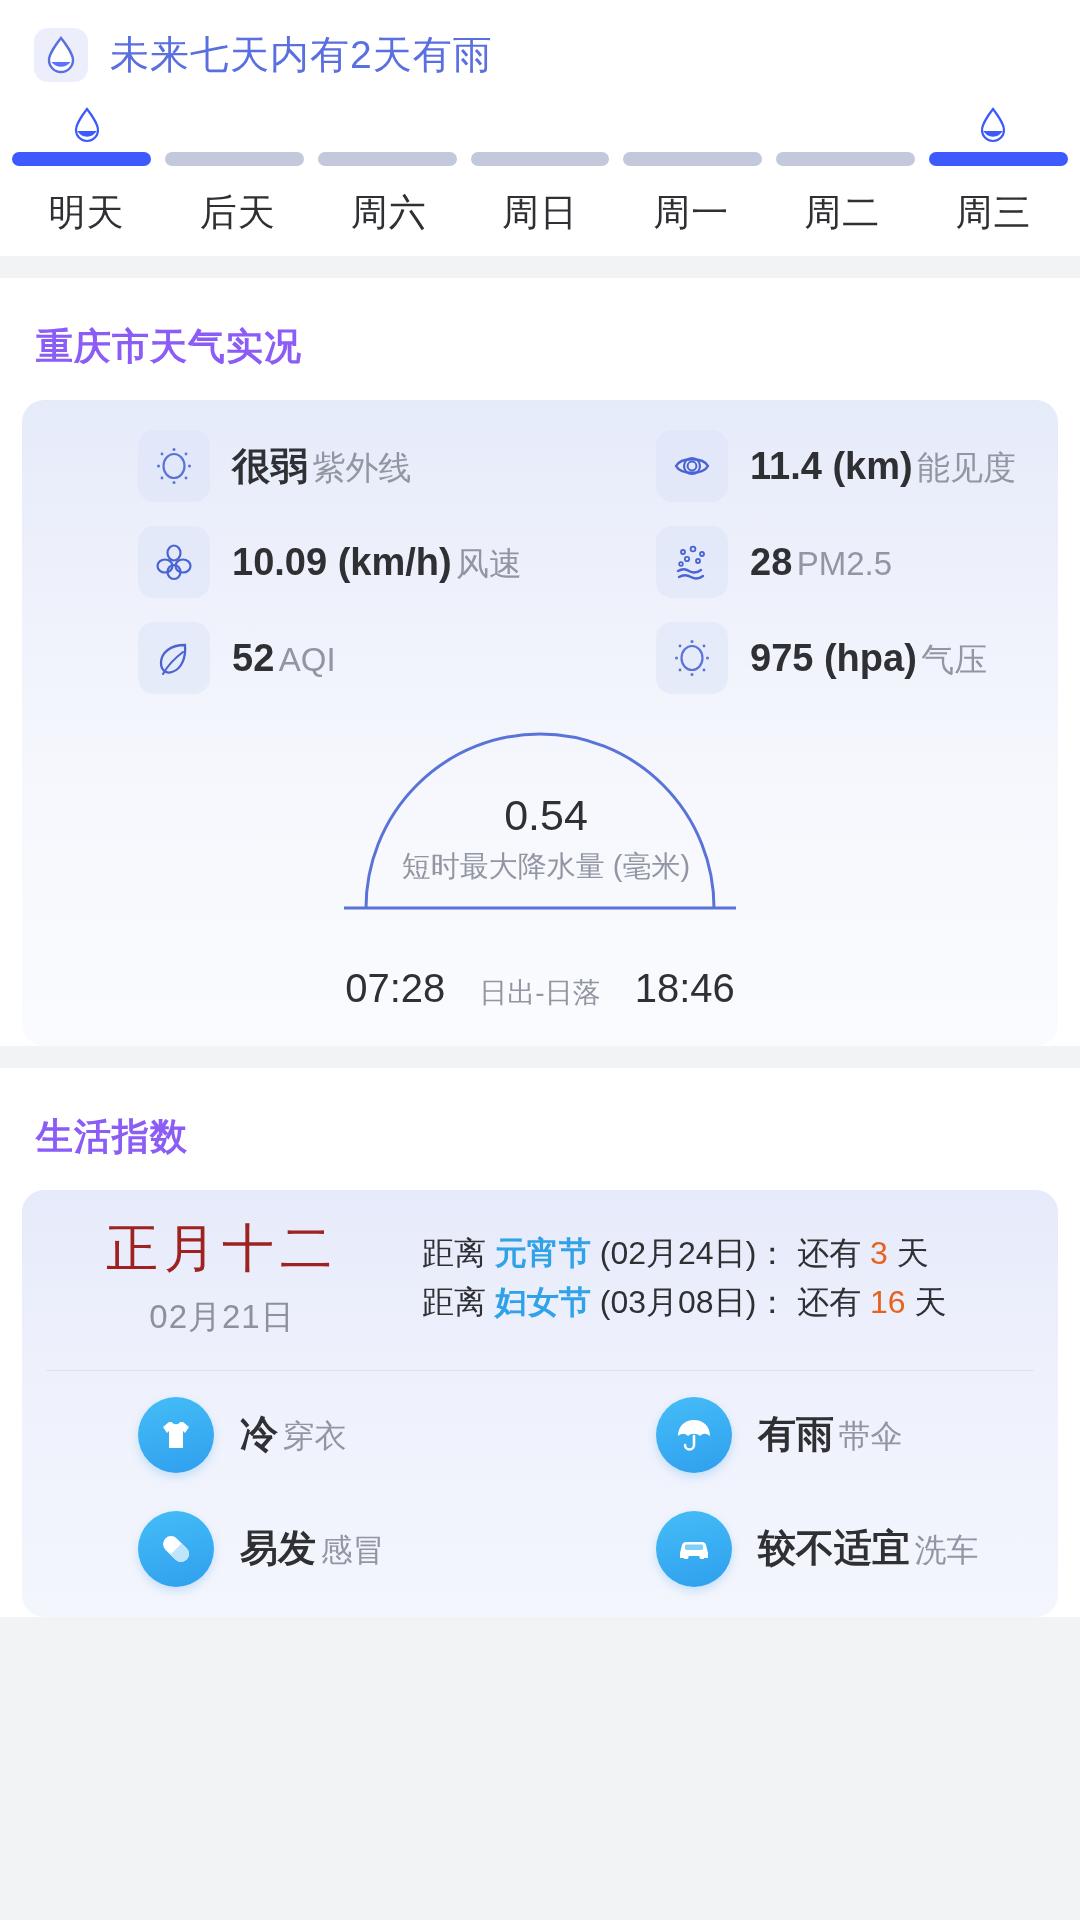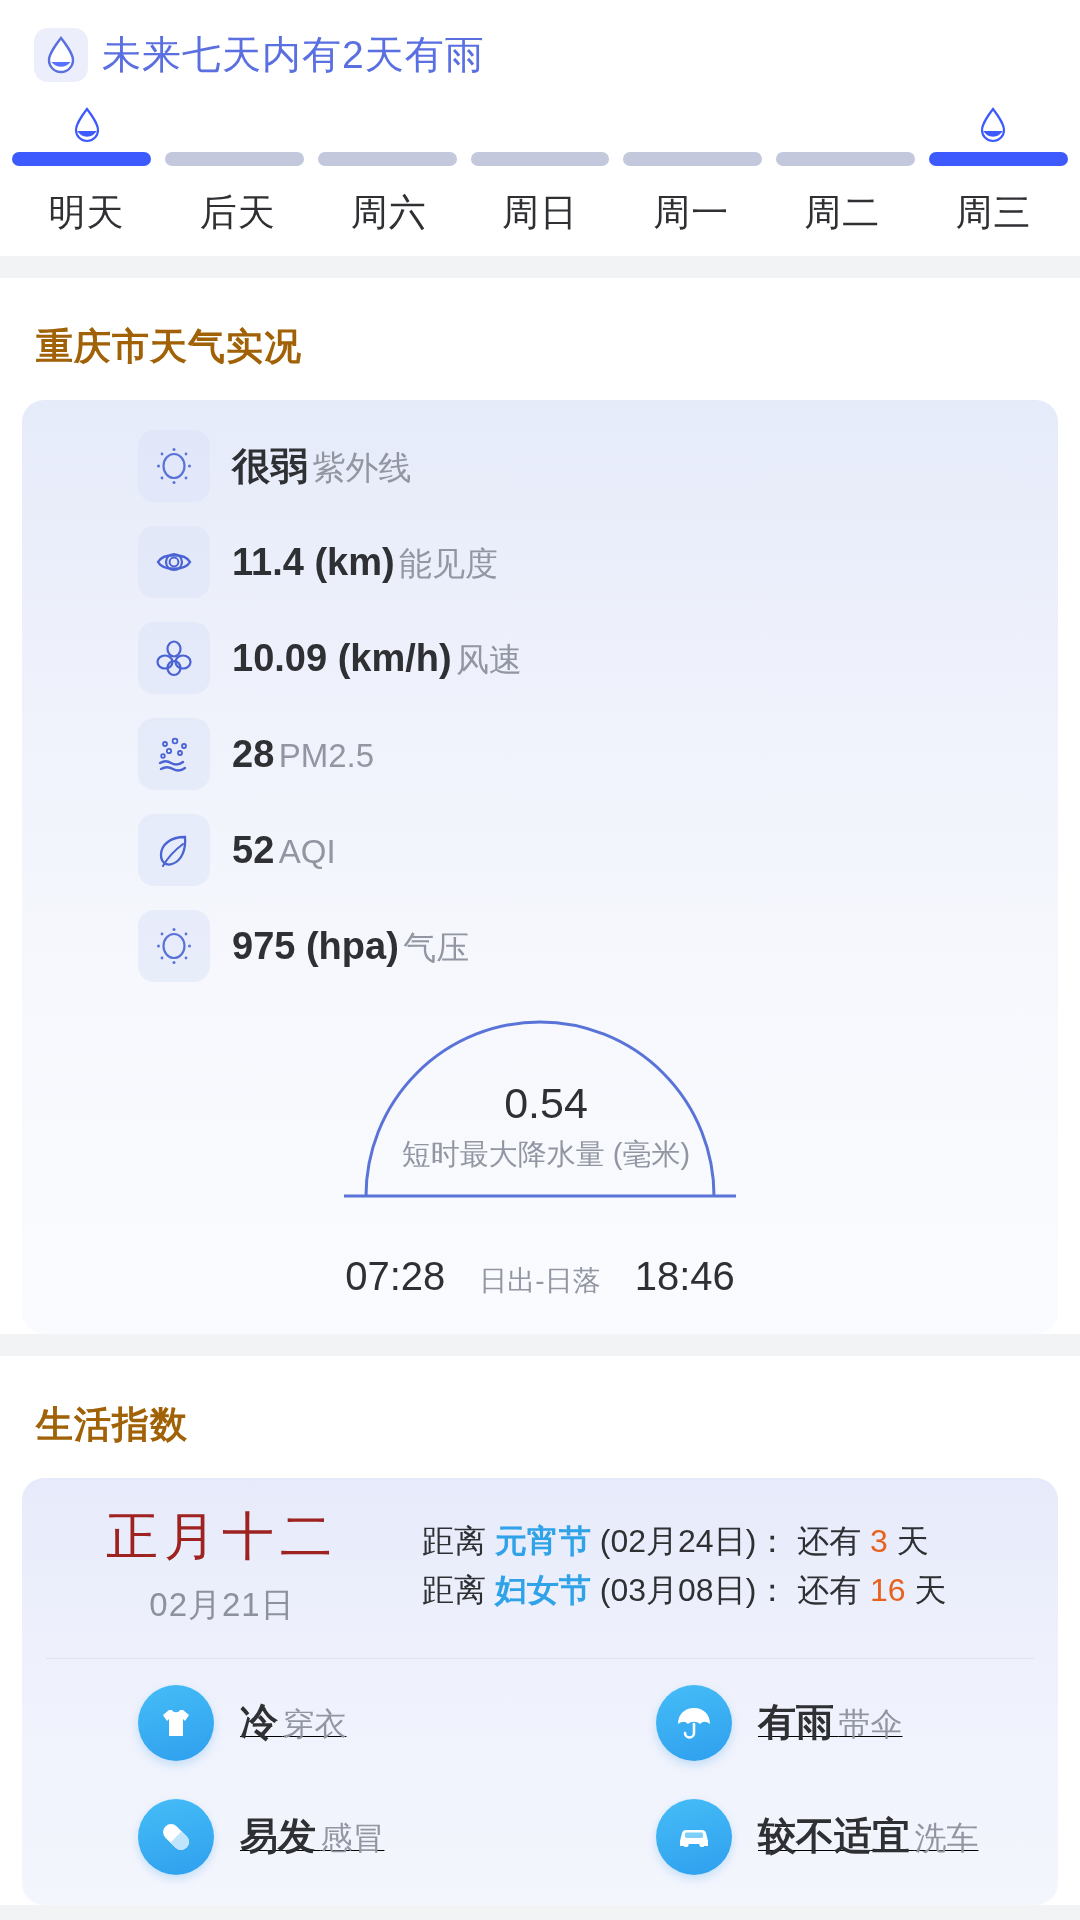--- a/index.html
+++ b/index.html
@@ -22,21 +22,21 @@
     padding: 28px 34px 10px 34px;
   }
   .drop-badge {
     width: 54px; height: 54px;
     border-radius: 14px;
     background: #eceffb;
     display: flex; align-items: center; justify-content: center;
     flex: 0 0 auto;
   }
   .fc-title {
-    margin-left: 14px;
+    margin-left: 22px;
     font-size: 39px;
     color: #5a6fe0;
     letter-spacing: 1px;
     white-space: nowrap;
   }
   .bars-area { padding: 0 10px; }
   .drops-row {
     display: flex;
     height: 52px;
     align-items: flex-end;
@@ -73,35 +73,35 @@
     color: #2f3033;
     letter-spacing: 1px;
   }
 
   .gap { height: 22px; background: #f2f3f5; width: 1080px; }
 
   
   .section-title {
     font-size: 37px;
     font-weight: bold;
-    color: #a16207;
+    color: #8b5cf6;
     padding: 44px 36px 28px 36px;
     letter-spacing: 1px;
   }
 
   
   .panel {
     margin: 0 22px;
     border-radius: 22px;
     background: linear-gradient(180deg, #e6ebfa 0%, #eef1fb 28%, #f6f8fd 62%, #fafbfe 100%);
     padding: 30px 0 34px 0;
   }
   .metric-grid {
     display: grid;
-    grid-template-columns: 1fr;
+    grid-template-columns: 1fr 1fr;
     row-gap: 24px;
   }
   .metric {
     display: flex;
     align-items: center;
     padding-left: 116px;
   }
   .metric-icon {
     width: 72px; height: 72px;
     border-radius: 16px;
@@ -203,21 +203,20 @@
   .life-grid {
     display: grid;
     grid-template-columns: 1fr 1fr;
     padding: 26px 0 30px 0;
     row-gap: 38px;
   }
   .life-item {
     display: flex;
     align-items: center;
     padding-left: 116px;
-    text-decoration: underline;
   }
   .life-icon {
     width: 76px; height: 76px;
     border-radius: 50%;
     background: linear-gradient(165deg, #45bdf7 0%, #2f9fee 100%);
     display: flex; align-items: center; justify-content: center;
     flex: 0 0 auto;
     box-shadow: 0 4px 10px rgba(60,160,235,0.25);
   }
   .life-text { margin-left: 26px; }

